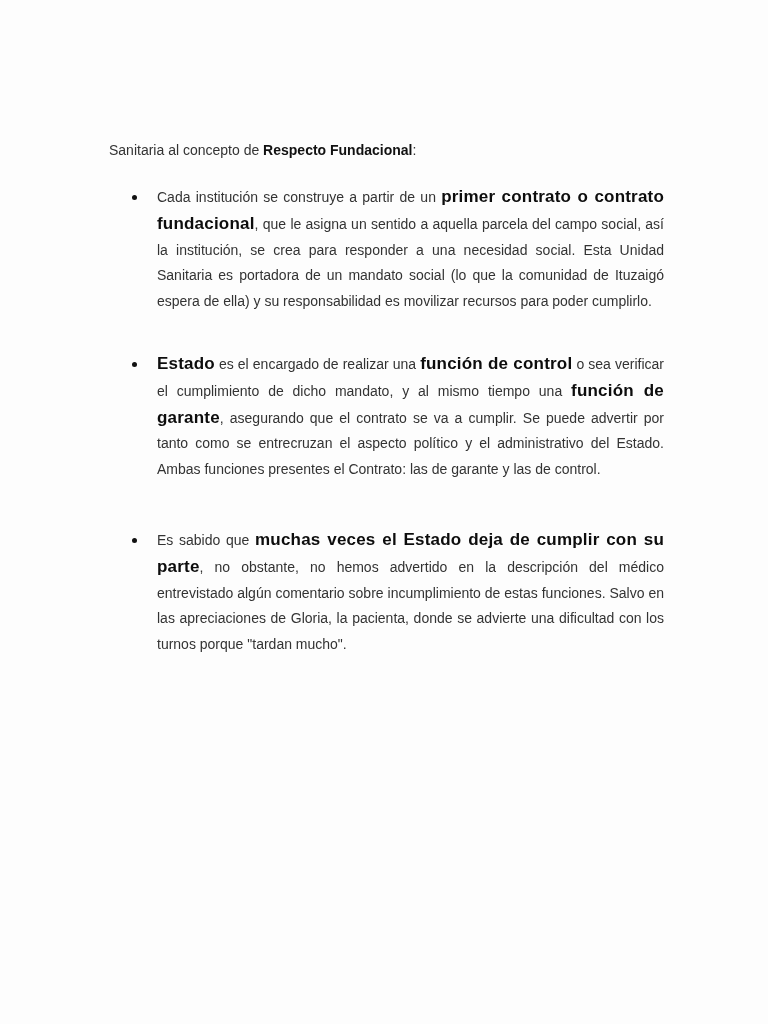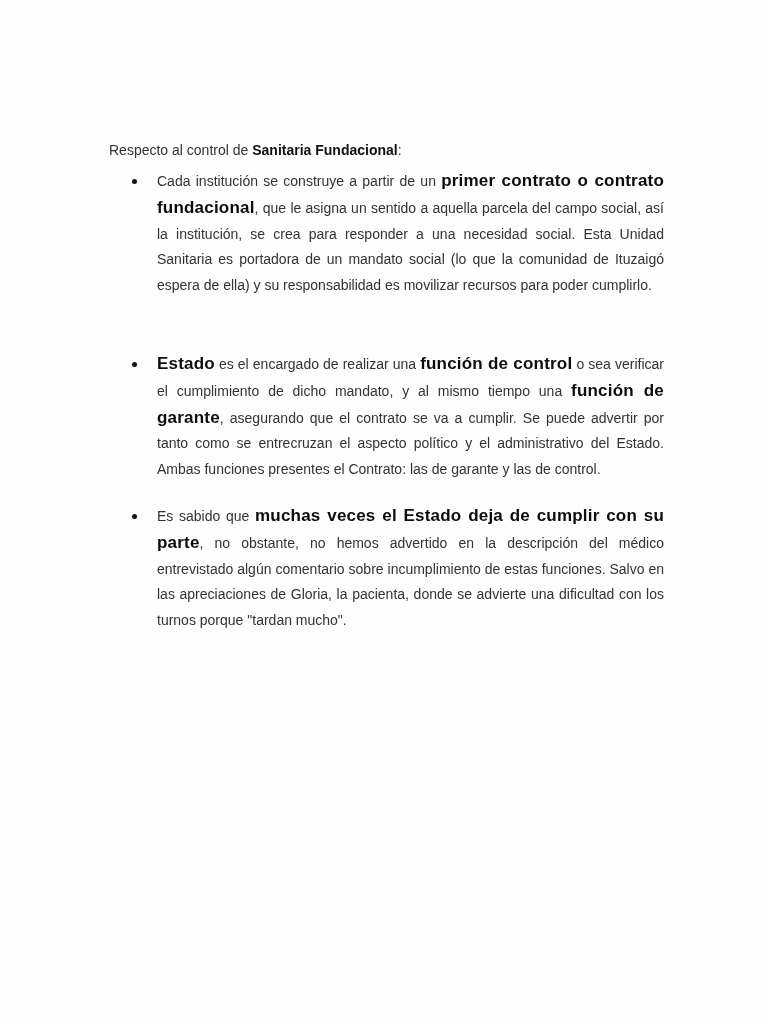--- a/index.html
+++ b/index.html
@@ -60,30 +60,30 @@
       height: 5px;
       border-radius: 50%;
       background: #111;
     }
     .em {
       font-weight: bold;
       font-size: 17px;
       color: #0d0d0d;
       letter-spacing: 0.2px;
     }
-    #item-1 { top: 168px; }
+    #item-1 { top: 184px; }
     #item-2 { top: 351px; }
-    #item-3 { top: 503px; }
+    #item-3 { top: 527px; }
   </style>
 </head>
 <body>
 
 <div class="page">
 
-  <div class="heading"><span>Respecto al control de </span><b>Sanitaria Fundacional</b><span>:</span></div>
+  <div class="heading"><span>Sanitaria al concepto de </span><b>Respecto Fundacional</b><span>:</span></div>
 
   <ul class="bullet-list">
 
     <li class="bullet-item" id="item-1">
       <span class="bullet-dot"></span><span>Cada institución se construye a partir de un </span><span class="em">primer contrato o contrato  fundacional</span><span>, que le asigna un sentido a aquella parcela del campo social, así  la institución, se crea para responder a una necesidad social. Esta Unidad Sanitaria es portadora de un mandato social (lo que la comunidad de Ituzaigó espera de ella) y su responsabilidad es movilizar recursos para poder cumplirlo.</span>
     </li>
 
     <li class="bullet-item" id="item-2">
       <span class="bullet-dot"></span><span class="em">Estado</span><span> es el encargado de realizar una </span><span class="em">función de control</span><span> o sea verificar el cumplimiento de dicho mandato, y al mismo tiempo una </span><span class="em">función de garante</span><span>, asegurando que el contrato se va a cumplir. Se puede advertir por tanto como se entrecruzan el aspecto político y el administrativo del Estado. Ambas funciones presentes el Contrato: las de garante y las de control.</span>
     </li>

